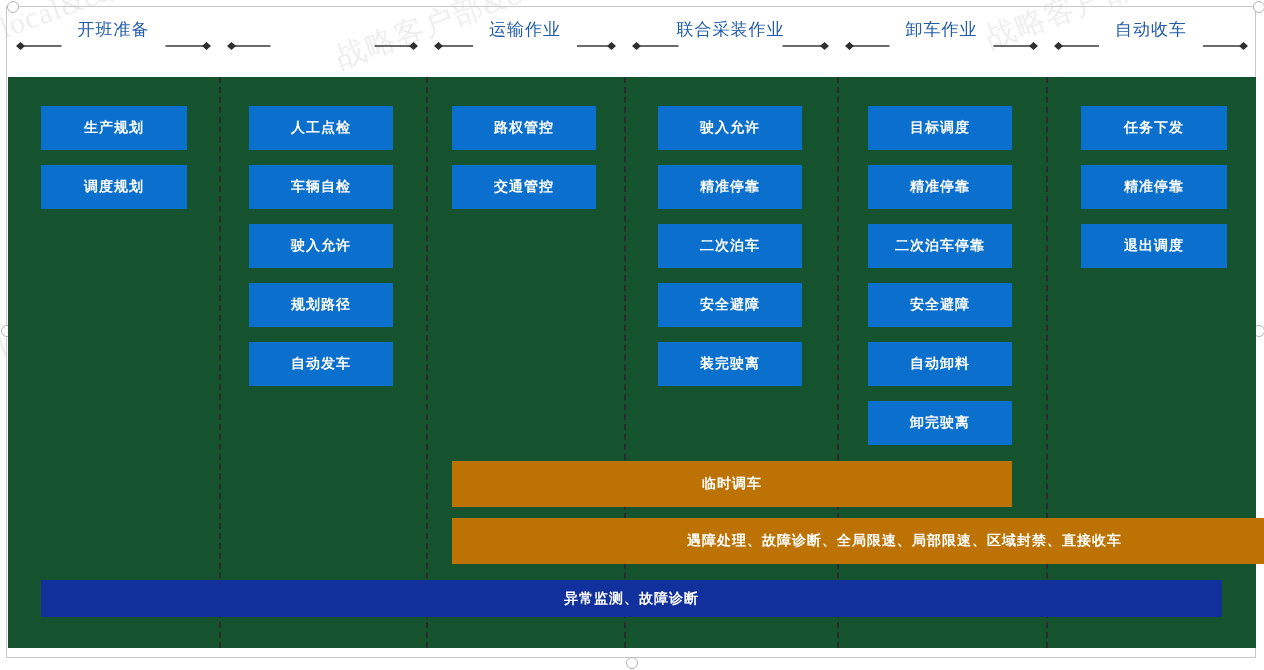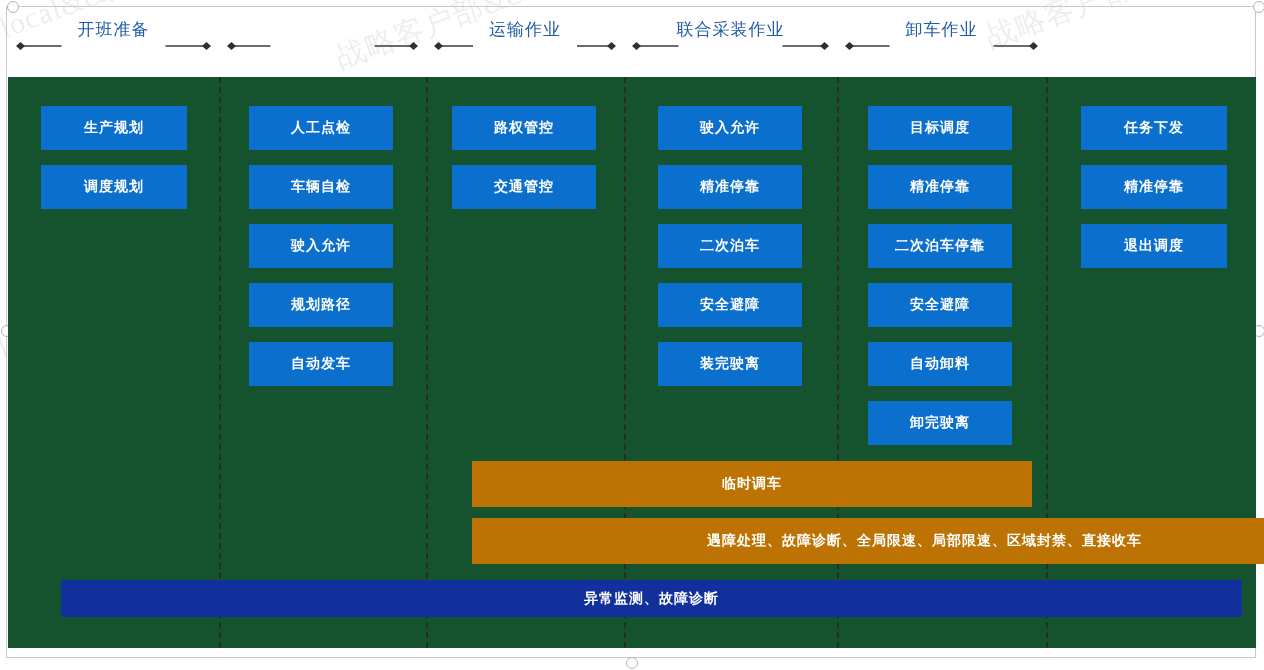--- a/index.html
+++ b/index.html
@@ -125,21 +125,20 @@
 
   
   .bar {
     position: absolute;
     display: flex;
     align-items: center;
     justify-content: center;
     color: #ffffff;
     font-weight: bold;
     letter-spacing: 1px;
-    margin-left: 20px;
   }
   .bar-orange { background: #bd7303; font-size: 14px; }
   .bar-navy   { background: #12309b; font-size: 14px; }
 </style>
 </head>
 <body>
 
 <div id="canvas">
 
   <div id="watermark-layer">
@@ -207,20 +206,31 @@
         <div class="phase-title">卸车作业</div>
         <div class="arrow-row">
           <svg viewBox="0 0 209 14" preserveAspectRatio="none" xmlns="http://www.w3.org/2000/svg">
             <line x1="12" y1="7" x2="52.5" y2="7" stroke="#3a3a3a" stroke-width="1.4"></line>
             <line x1="156.5" y1="7" x2="197" y2="7" stroke="#3a3a3a" stroke-width="1.4"></line>
             <polygon points="8,7 12.5,3 17,7 12.5,11" fill="#2f2f2f"></polygon>
             <polygon points="192,7 196.5,3 201,7 196.5,11" fill="#2f2f2f"></polygon>
           </svg>
         </div>
       </div>
+      <div class="phase" style="left: 1038px; width: 210px;">
+        <div class="phase-title">自动收车</div>
+        <div class="arrow-row">
+          <svg viewBox="0 0 210 14" preserveAspectRatio="none" xmlns="http://www.w3.org/2000/svg">
+            <line x1="12" y1="7" x2="53" y2="7" stroke="#3a3a3a" stroke-width="1.4"></line>
+            <line x1="157" y1="7" x2="198" y2="7" stroke="#3a3a3a" stroke-width="1.4"></line>
+            <polygon points="8,7 12.5,3 17,7 12.5,11" fill="#2f2f2f"></polygon>
+            <polygon points="193,7 197.5,3 202,7 197.5,11" fill="#2f2f2f"></polygon>
+          </svg>
+        </div>
+      </div>
     </div>
 
   <div class="panel">
     <div id="dividers">
         <div class="divider" style="left: 211px;"></div>
         <div class="divider" style="left: 418px;"></div>
         <div class="divider" style="left: 616px;"></div>
         <div class="divider" style="left: 829px;"></div>
         <div class="divider" style="left: 1038px;"></div>
       </div>

